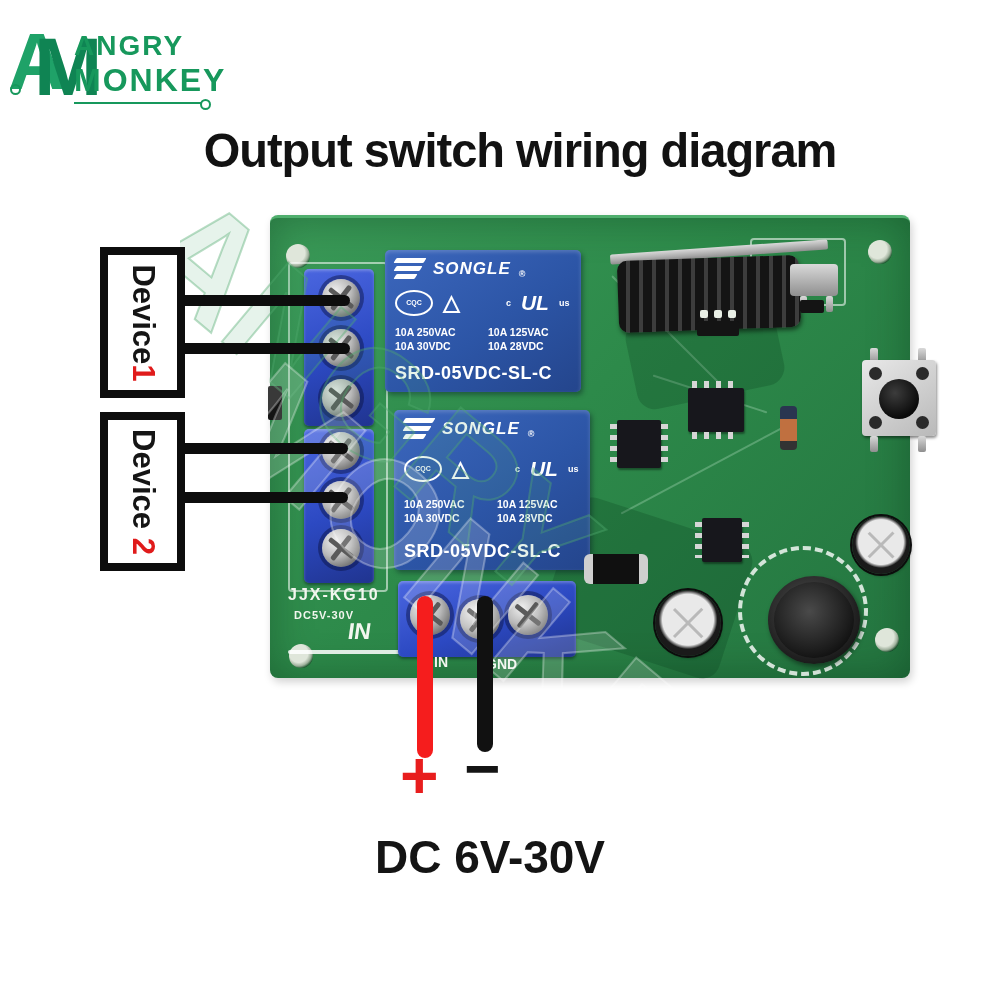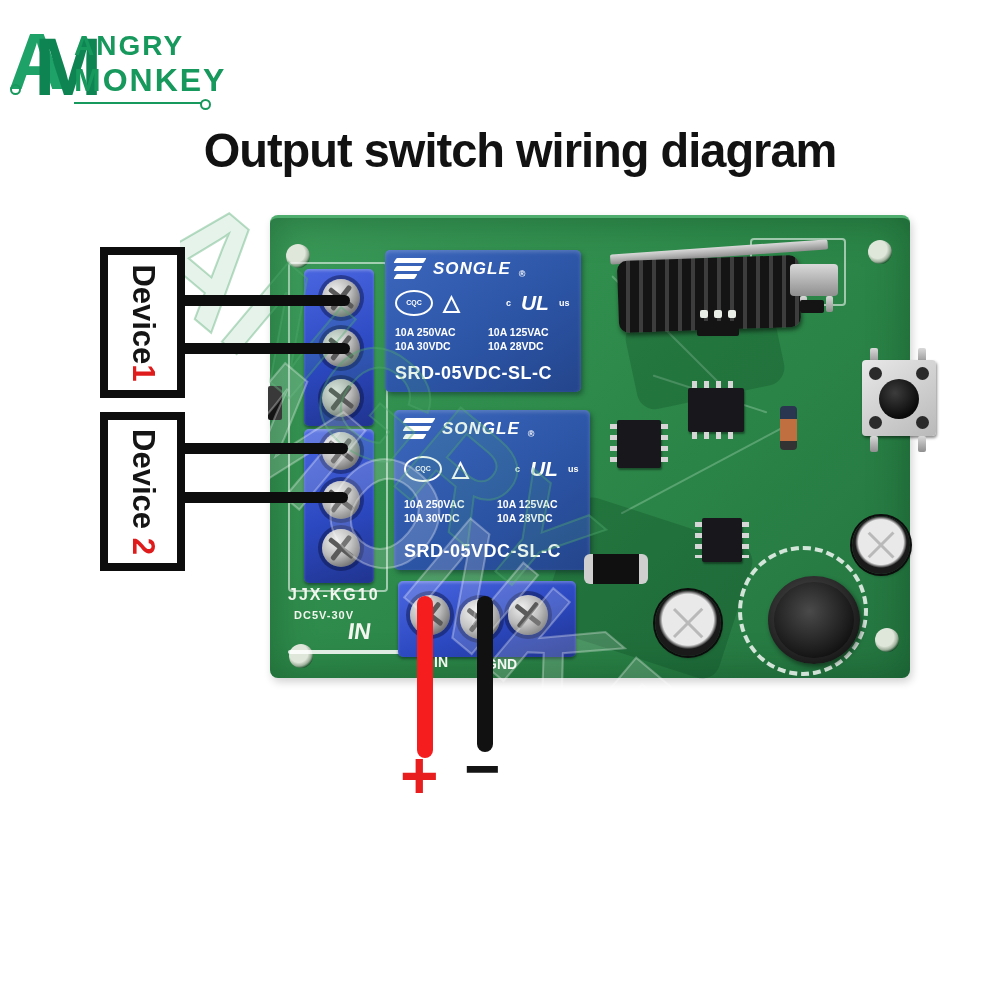--- a/index.html
+++ b/index.html
@@ -266,13 +266,14 @@
       <span>Device</span>&nbsp;<span class="red">2</span>
     </span>
   </div>
 
   <div class="abs wire" style="left:417px;top:596px;width:16px;height:162px;background:#f51d1d;z-index:9;"></div>
   <div class="abs wire" style="left:477px;top:596px;width:16px;height:156px;background:#111111;z-index:9;"></div>
 
   <div class="abs sign" style="left:400px;top:742px;font-size:66px;color:#e81d1d;z-index:9;">+</div>
   <div class="abs sign" style="left:464px;top:738px;font-size:62px;color:#141414;z-index:9;">−</div>
 
+  <div class="abs supply" style="left:330px;top:830px;width:320px;">DC 6V-30V</div>
 </div>
 
 </body></html>

